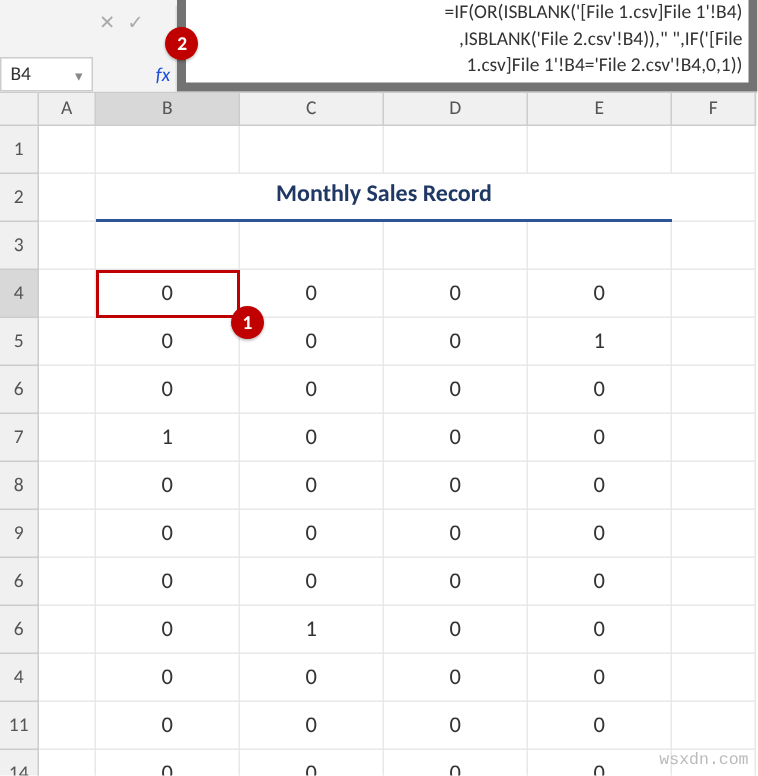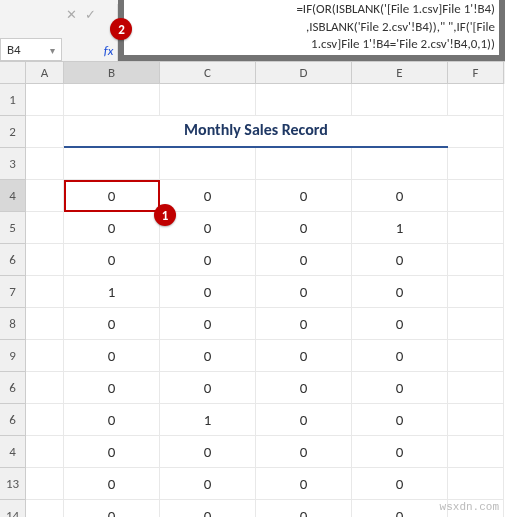--- a/index.html
+++ b/index.html
@@ -211,21 +211,21 @@
       <div class="row-h">3</div>
       <div class="row-h selected">4</div>
       <div class="row-h">5</div>
       <div class="row-h">6</div>
       <div class="row-h">7</div>
       <div class="row-h">8</div>
       <div class="row-h">9</div>
       <div class="row-h">6</div>
       <div class="row-h">6</div>
       <div class="row-h">4</div>
-      <div class="row-h">13</div>
+      <div class="row-h">11</div>
       <div class="row-h">14</div>
     </div>
   </div>
   <div class="grid">
     <div class="col-headers top-row">
       <div class="col-h col-A">A</div>
       <div class="col-h col-B selected">B</div>
       <div class="col-h col-C">C</div>
       <div class="col-h col-D">D</div>
       <div class="col-h col-E">E</div>

